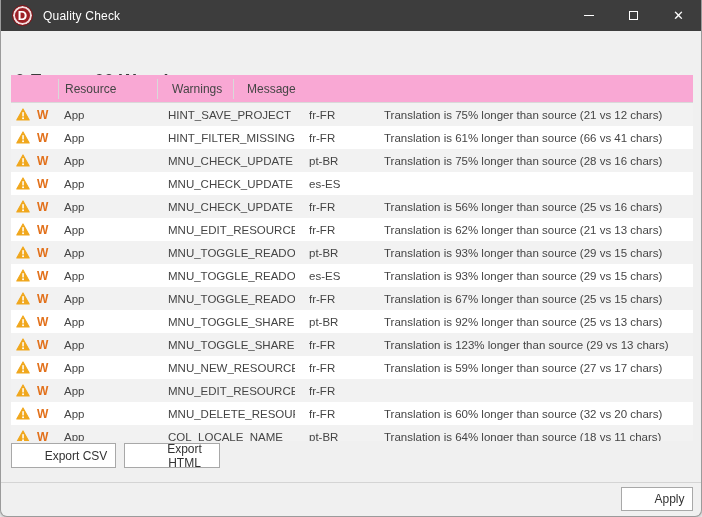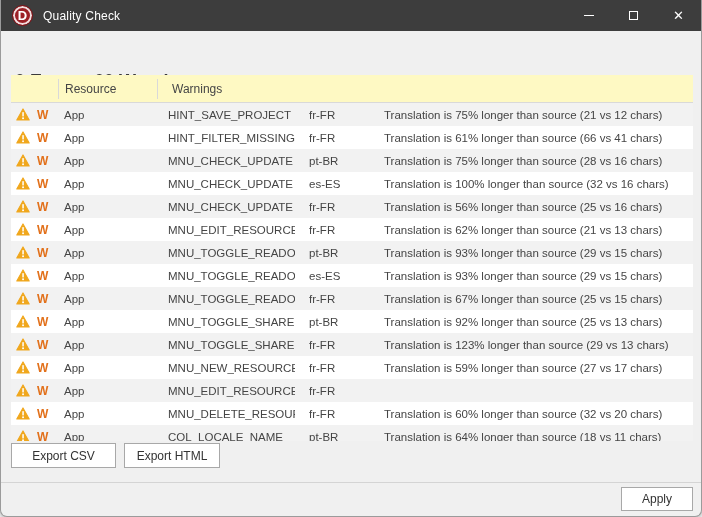--- a/index.html
+++ b/index.html
@@ -39,21 +39,21 @@
     position:absolute; top:37px; left:14px;
     font-size:18px; font-weight:bold; color:#3b3b3b;margin-top:34px;
   }
 
   
   .table{
     position:absolute; top:75px; left:10px; width:682px; height:366px;
     background:#ffffff; overflow:hidden; font-size:11.5px; color:#454545;
   }
   .thead{
-    display:flex; height:28px; background:#fef9c3; border-bottom:1px solid #d9d9d9;
+    display:flex; height:28px; background:#f9a8d4; border-bottom:1px solid #d9d9d9;
   }
   .th{
     display:flex; align-items:center; white-space:nowrap; overflow:hidden;
     border-left:1px solid #d9d9d9; height:20px; margin-top:4px;
     font-size:12px; color:#454545;
   }
   .th:first-child{ border-left:none; }
   .row{ display:flex; height:23px; align-items:center; }
   .row:nth-child(odd){ background:#f2f2f2; }
   .row:nth-child(even){ background:#ffffff; }
@@ -63,21 +63,21 @@
   .c2{ width:138px; padding-left:11px; flex:none; }
   .c3{ width:76px;  padding-left:14px; flex:none; }
   .c4{ flex:1;      padding-left:13px; }
   .sev-w{ color:#e2701a; font-weight:bold; font-size:12px; margin-left:7px; }
   .warn-svg{ flex:none; }
 
   
   .btn{
     position:absolute; background:#ffffff; border:1px solid #a8a8a8;
     font-family:"Liberation Sans", sans-serif; font-size:12px; color:#333333;
-    display:flex; align-items:center; justify-content:center; cursor:default;
+    display:flex; align-items:center; justify-content:center; cursor:default;padding-left:31px;
   }
   .btn-export-csv { top:443px; left:10px;  width:105px; height:25px; }
   .btn-export-html{ top:443px; left:123px; width:96px;  height:25px; }
   .footer-divider{
     position:absolute; top:482px; left:0; right:0; height:1px; background:#d4d4d4;
   }
   .btn-apply{ top:487px; left:620px; width:72px; height:24px; }
 </style>
 </head>
 <body>
@@ -102,20 +102,21 @@
     </div>
   </div>
 
   <div class="status">0 Errors, 60 Warnings</div>
 
   <div class="table">
     <div class="thead">
       <div class="th c0"></div>
       <div class="th c1">Resource</div>
       <div class="th c3">Warnings</div>
+      <div class="th c4">Message</div>
     </div>
     <div class="tbody">
         <div class="row">
           <div class="cell c0">
             <svg class="warn-svg" width="14" height="13" viewBox="0 0 24 22">
               <path d="M12 1.5 L22.6 20.4 H1.4 Z" fill="#f0a71d" stroke="#f0a71d" stroke-width="2" stroke-linejoin="round"></path>
               <rect x="10.8" y="7" width="2.6" height="7.3" fill="#ffffff"></rect>
               <circle cx="12.1" cy="17.3" r="1.7" fill="#ffffff"></circle>
             </svg>
             <span class="sev-w">W</span>
@@ -158,21 +159,20 @@
             <svg class="warn-svg" width="14" height="13" viewBox="0 0 24 22">
               <path d="M12 1.5 L22.6 20.4 H1.4 Z" fill="#f0a71d" stroke="#f0a71d" stroke-width="2" stroke-linejoin="round"></path>
               <rect x="10.8" y="7" width="2.6" height="7.3" fill="#ffffff"></rect>
               <circle cx="12.1" cy="17.3" r="1.7" fill="#ffffff"></circle>
             </svg>
             <span class="sev-w">W</span>
           </div>
           <div class="cell c1">App</div>
           <div class="cell c2">MNU_CHECK_UPDATE</div>
           <div class="cell c3">es-ES</div>
-          <div class="cell c4">Translation is 100% longer than source (32 vs 16 chars)</div>
         </div>
         <div class="row">
           <div class="cell c0">
             <svg class="warn-svg" width="14" height="13" viewBox="0 0 24 22">
               <path d="M12 1.5 L22.6 20.4 H1.4 Z" fill="#f0a71d" stroke="#f0a71d" stroke-width="2" stroke-linejoin="round"></path>
               <rect x="10.8" y="7" width="2.6" height="7.3" fill="#ffffff"></rect>
               <circle cx="12.1" cy="17.3" r="1.7" fill="#ffffff"></circle>
             </svg>
             <span class="sev-w">W</span>
           </div>

